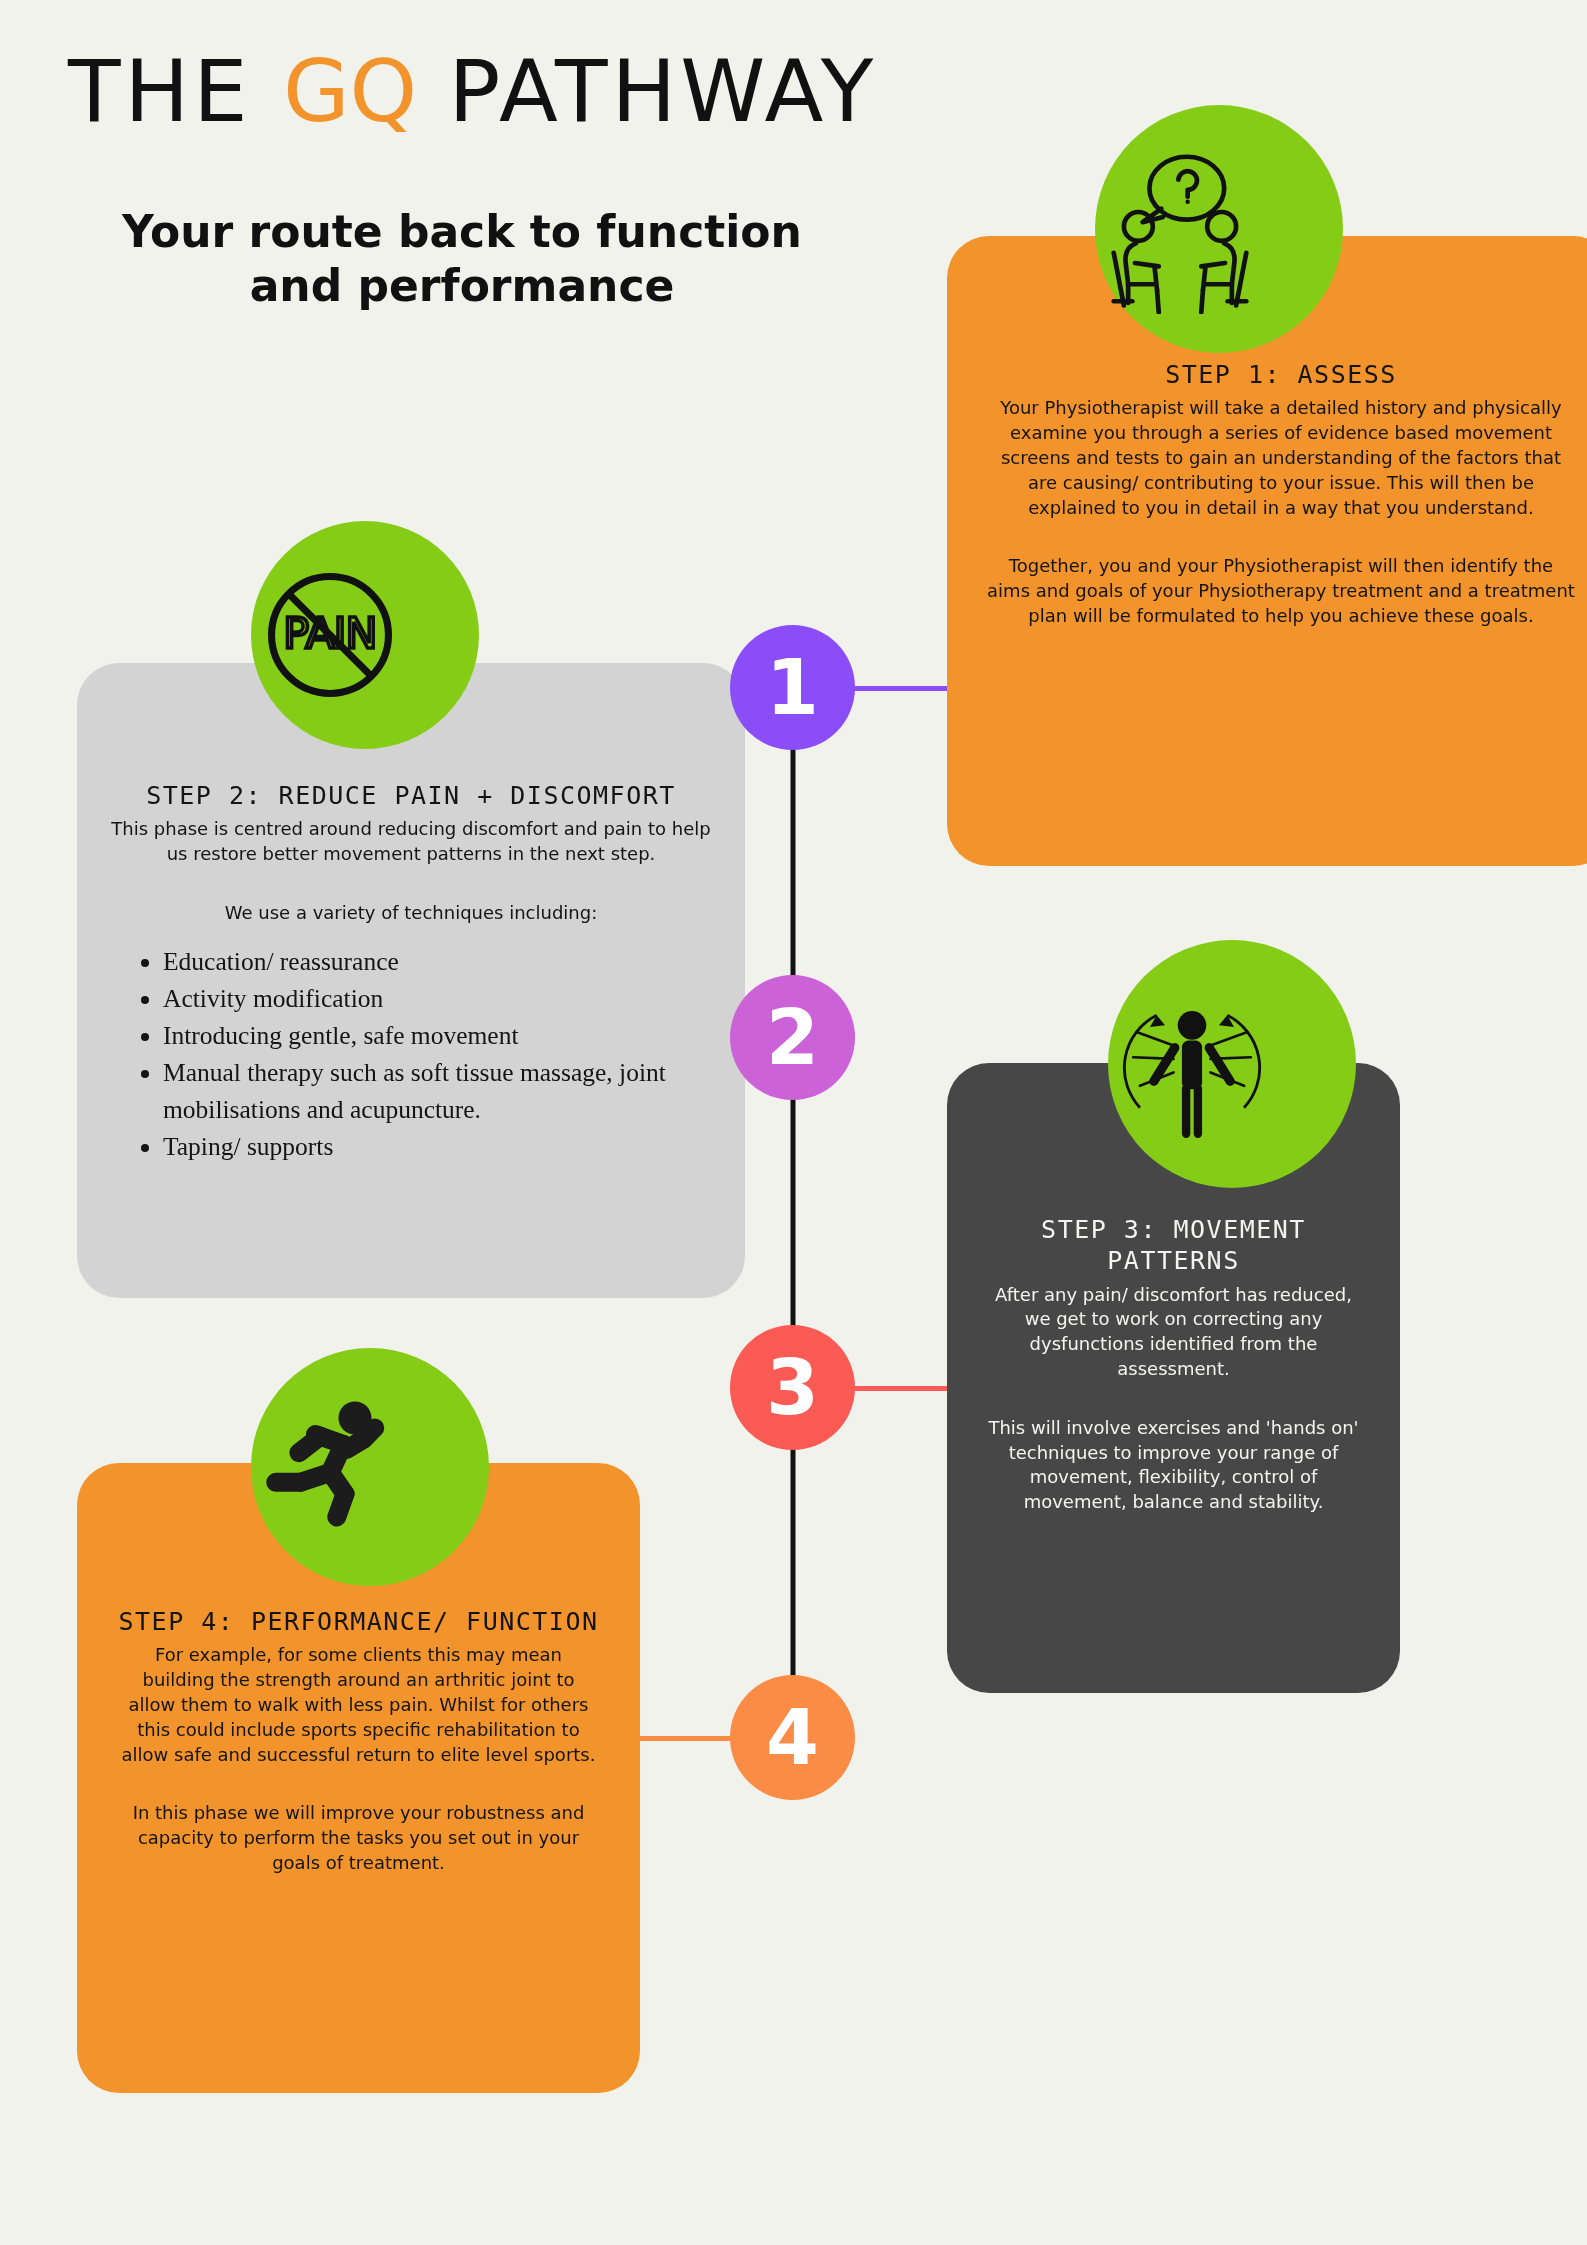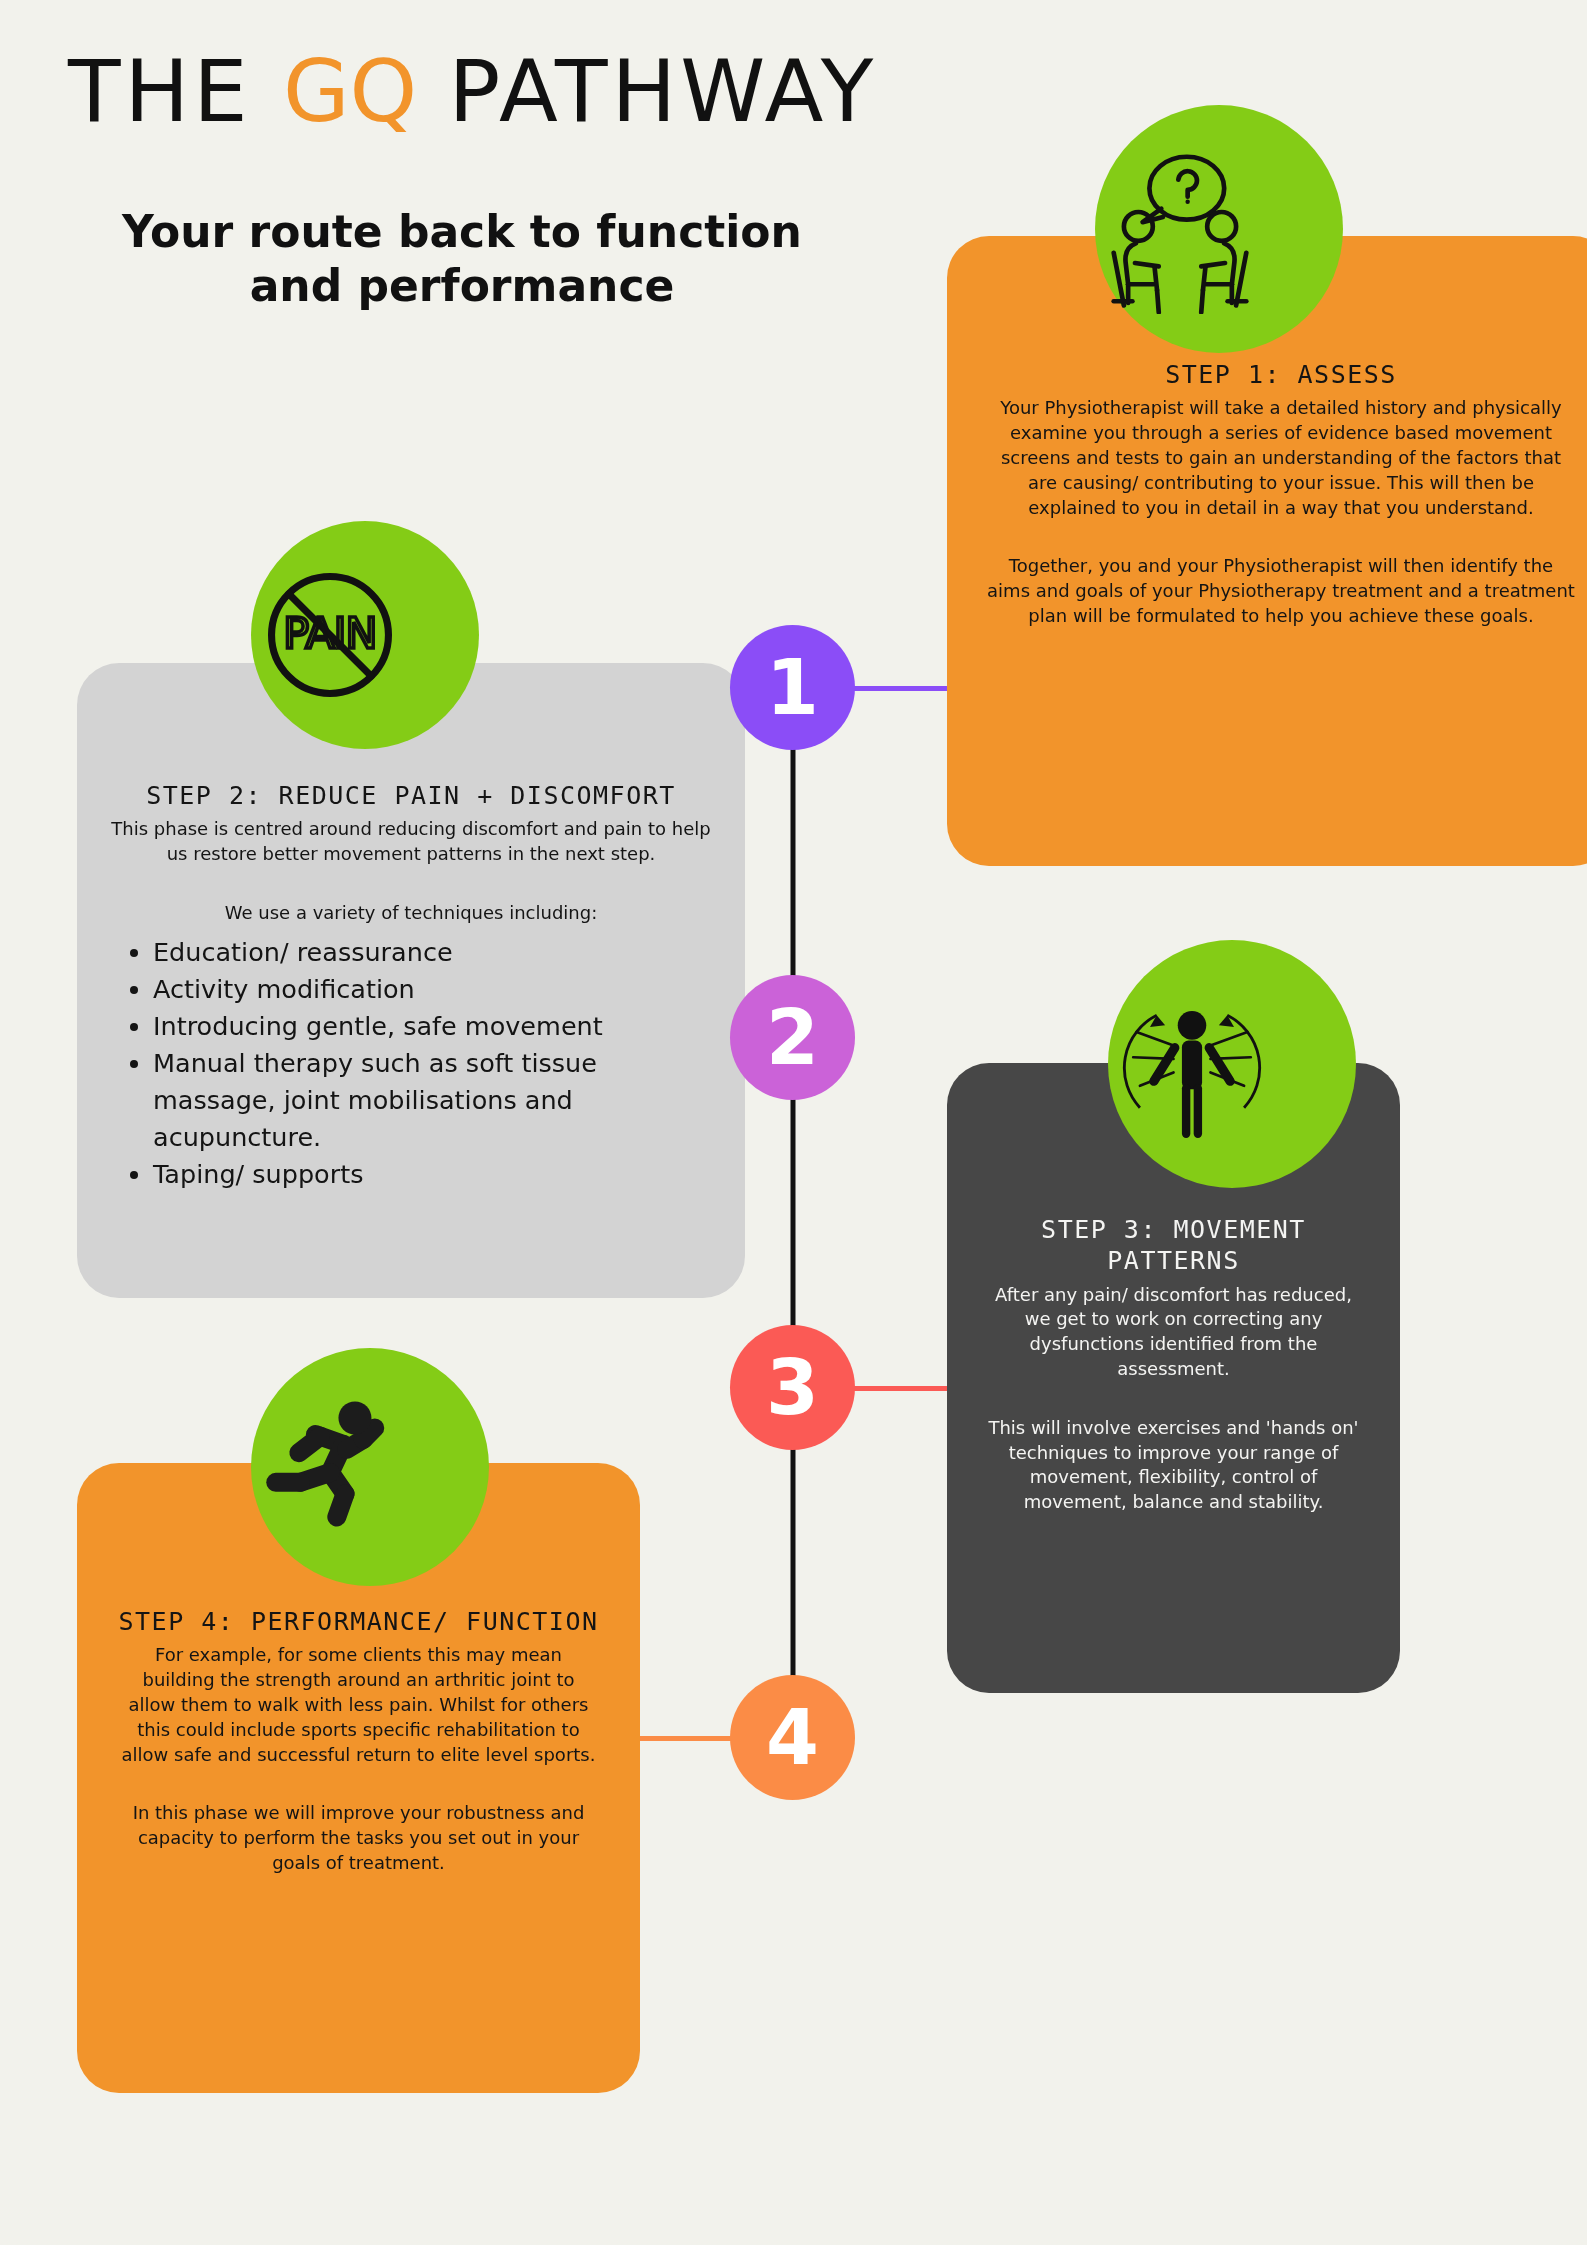--- a/index.html
+++ b/index.html
@@ -54,22 +54,22 @@
   .card .step-title{
     font-family:"DejaVu Sans Mono","Liberation Mono",monospace;
     font-size:25px;letter-spacing:1.5px;line-height:1.25;
     margin:0 0 6px 0;font-weight:400;
   }
   .card p{
     margin:0;font-size:18px;line-height:1.38;font-weight:400;
   }
   .card p + p{margin-top:34px;}
   .card ul{
-    margin:8px;padding:0 0 0 34px;text-align:left;
-    font-size:25.5px;line-height:1.45;
+    margin:18px;padding:0 0 0 34px;text-align:left;
+    font-size:25.5px;line-height:1.45;font-family:Liberation Serif, serif;
   }
   .card ul li{margin:0;padding:0;}
 
   .card-1{background:#f2942b;color:#141414;}
   .card-2{background:#d3d3d3;color:#141414;}
   .card-3{background:#474747;color:#f4f4f2;}
   .card-4{background:#f2942b;color:#141414;}
 
   
   .icon-bubble{

